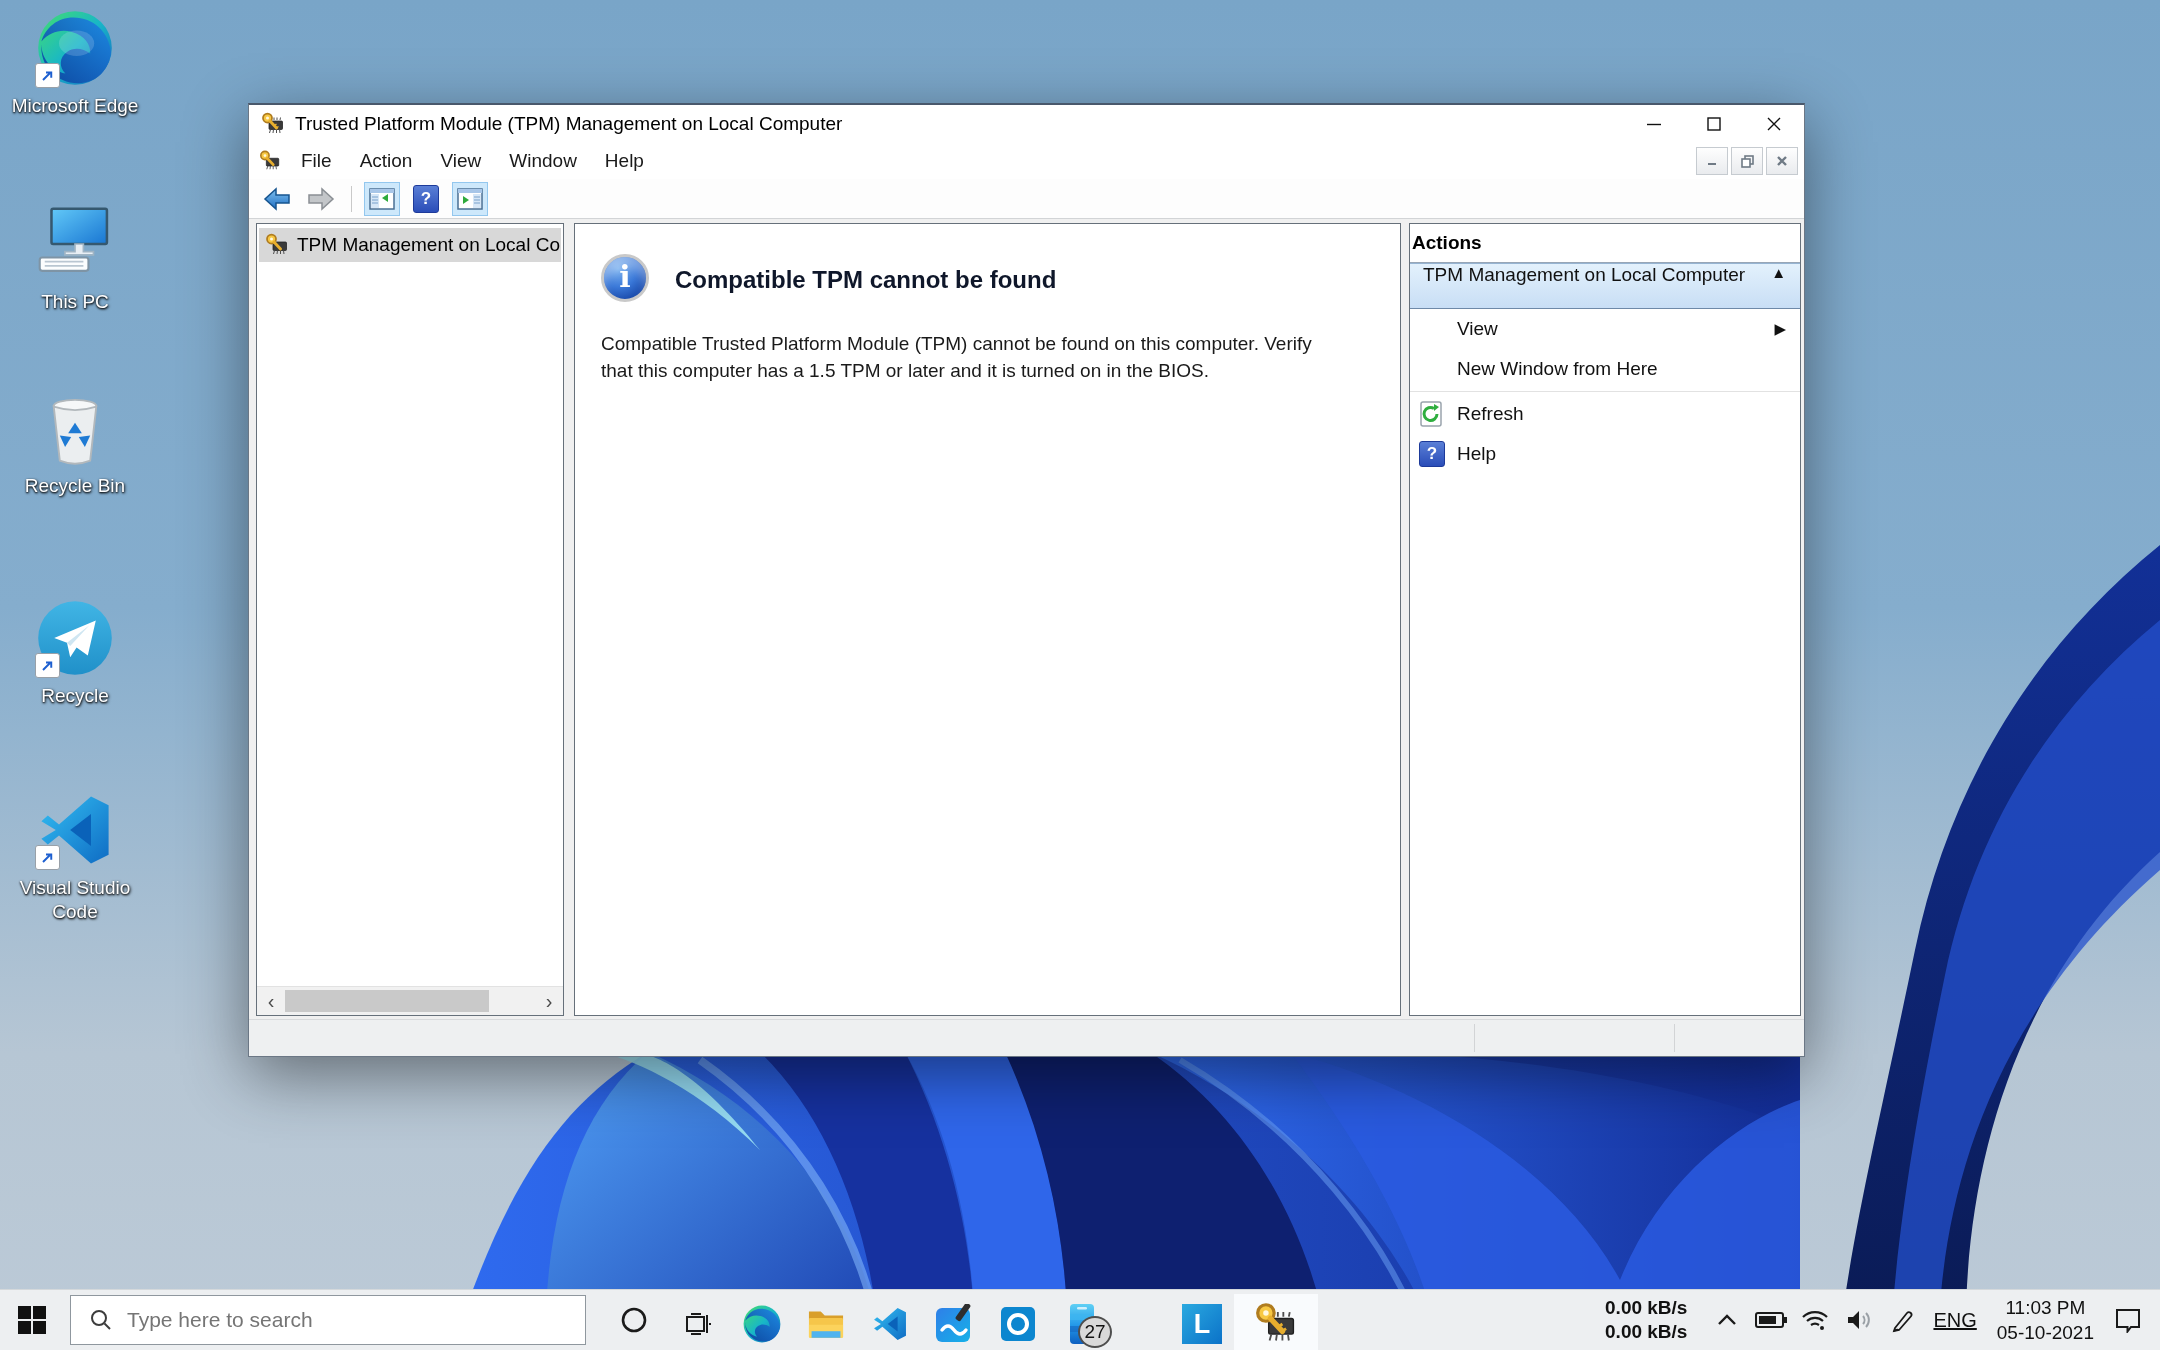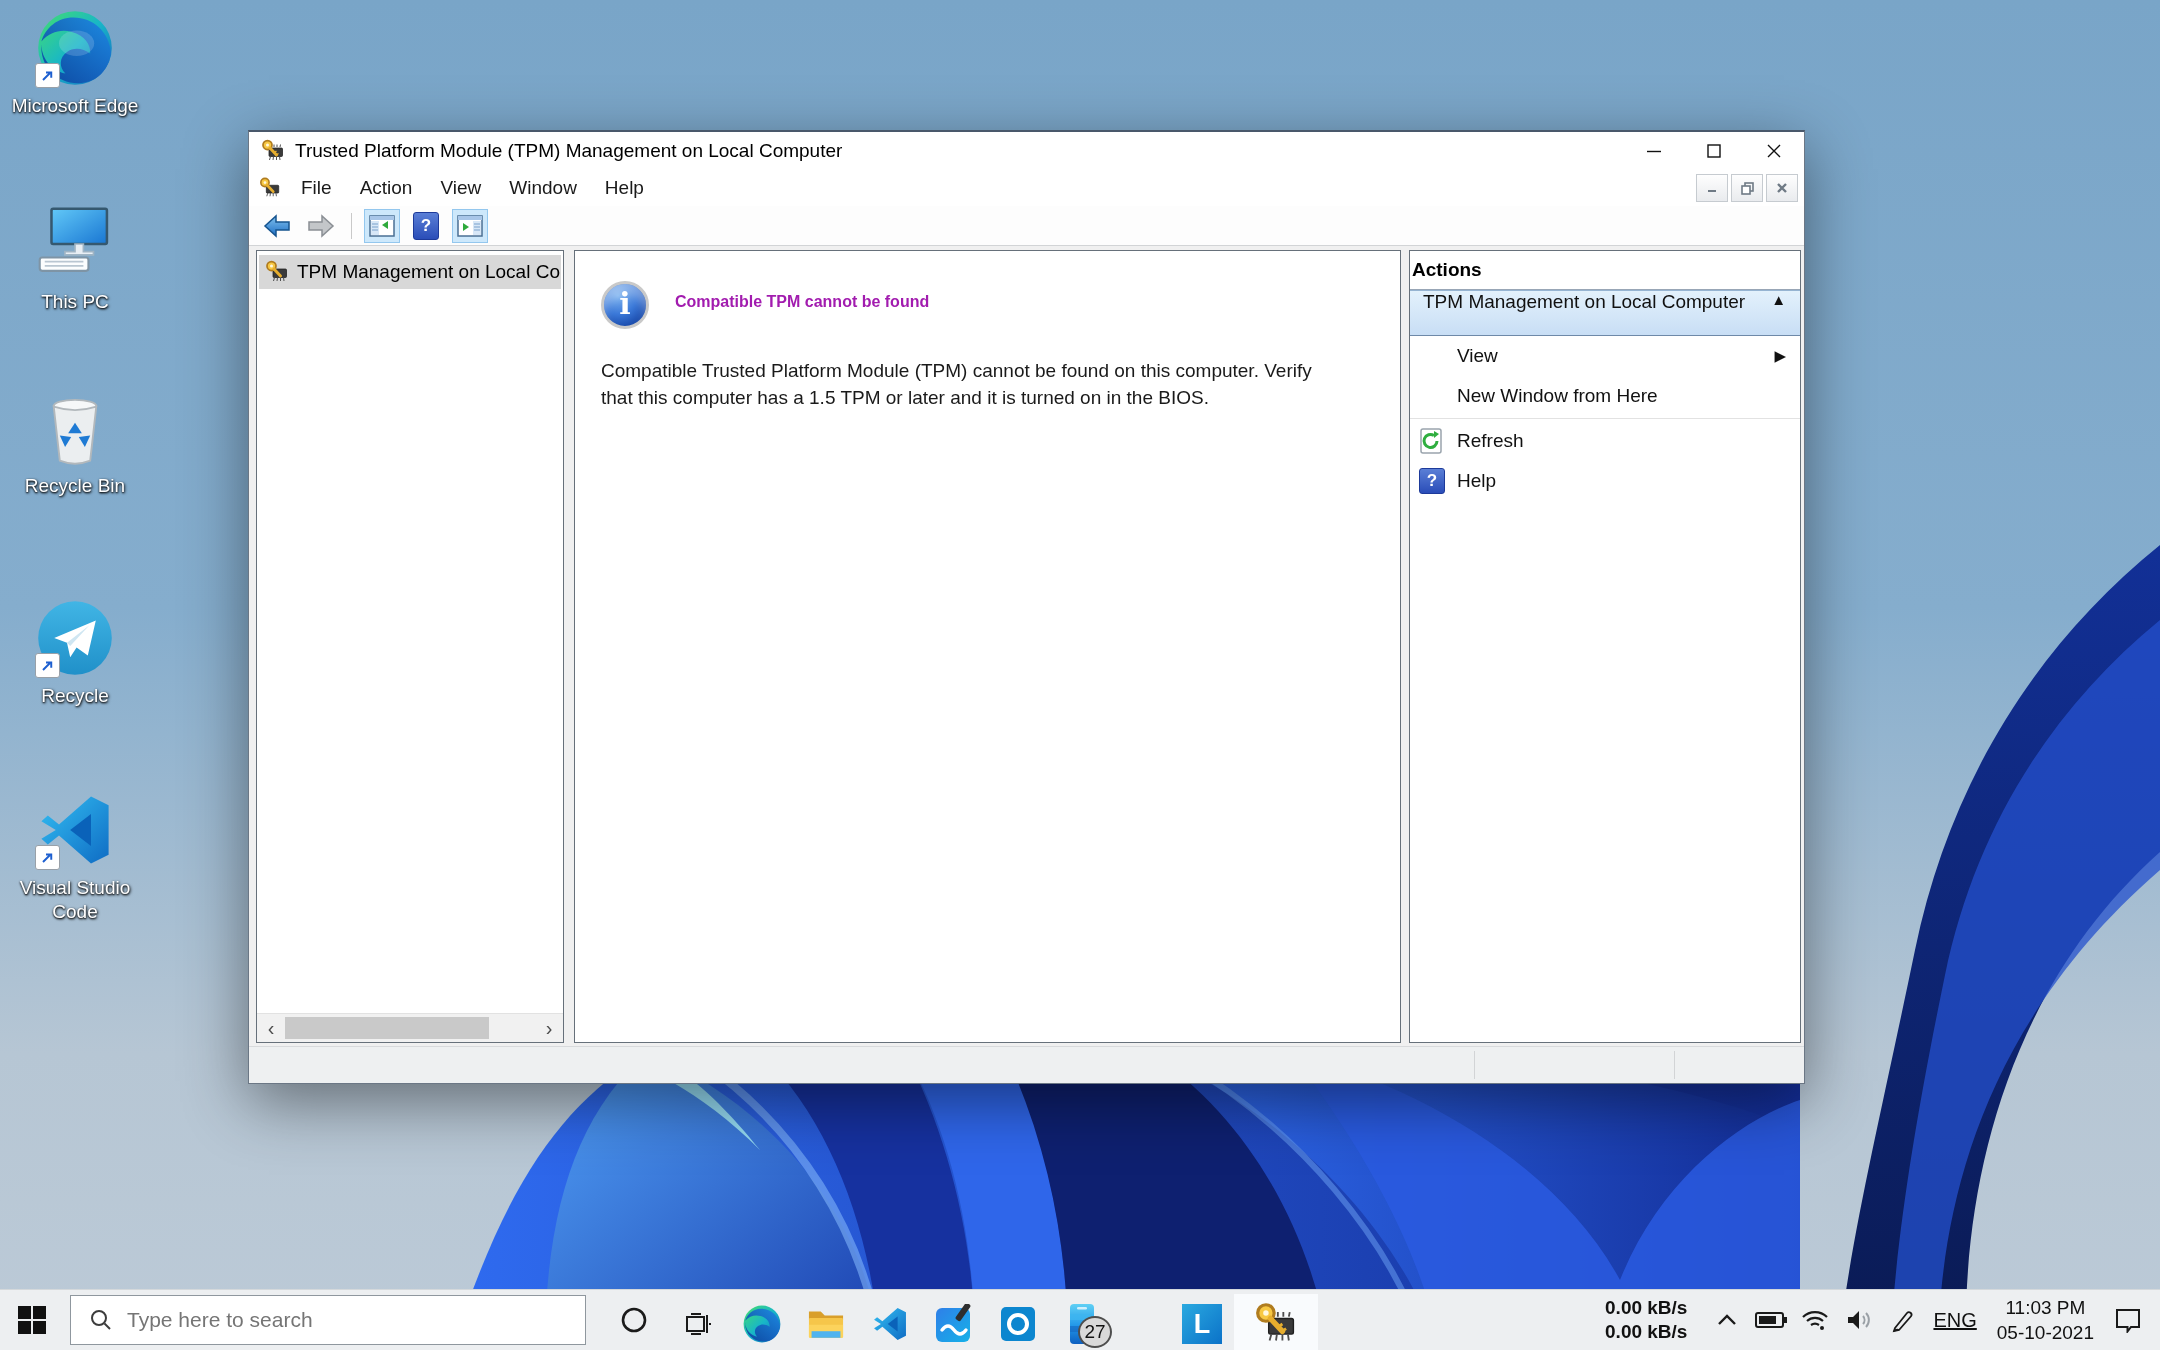--- a/index.html
+++ b/index.html
@@ -15,21 +15,21 @@
   .desk-icons{position:absolute;left:8px;top:6px;width:134px;}
   .desk-icon{width:134px;display:flex;flex-direction:column;align-items:center;margin-bottom:22px;position:relative;cursor:default;}
   .desk-icon .art{position:relative;width:84px;height:84px;display:flex;align-items:center;justify-content:center;}
   .desk-icon .lbl{margin-top:4px;font-size:19px;color:#fff;text-align:center;line-height:24px;
     text-shadow:0 1px 2px rgba(0,0,0,.95),1px 1px 3px rgba(0,0,0,.8);}
   .sc-badge{position:absolute;left:2px;bottom:2px;width:23px;height:23px;background:#fff;border:1px solid #98a0a8;border-radius:3px;display:flex;align-items:center;justify-content:center;}
   .gap1{height:62px}.gap2{height:50px}.gap3{height:76px}.gap4{height:58px}
 
   
   .window{position:absolute;left:248px;top:103px;width:1555px;height:951px;background:#f0f0f0;
-    border:1px solid #6b7785;border-top:2px solid #49586b;box-shadow:0 18px 60px rgba(0,0,0,.45);margin-top:27px;}
+    border:1px solid #6b7785;border-top:2px solid #49586b;box-shadow:0 18px 60px rgba(0,0,0,.45);}
   .titlebar{position:absolute;left:0;top:0;right:0;height:38px;background:#fff;display:flex;align-items:center;}
   .titlebar .app-ico{margin-left:12px;width:24px;height:24px;}
   .titlebar .t-text{margin-left:10px;font-size:19px;color:#000;}
   .cap-btns{margin-left:auto;display:flex;height:100%;}
   .cap-btn{width:60px;height:100%;display:flex;align-items:center;justify-content:center;}
 
   .menubar{position:absolute;left:0;top:38px;right:0;height:36px;background:#fff;border-bottom:1px solid #e3e3e3;display:flex;align-items:center;}
   .menubar .app-ico{margin-left:10px;width:22px;height:22px;}
   .menu-item{font-size:19px;color:#1a1a1a;padding:4px 14px;}
   .menu-item:first-of-type{margin-left:6px;}
@@ -51,21 +51,21 @@
   .hs-arrow{position:absolute;top:0;bottom:0;width:28px;display:flex;align-items:center;justify-content:center;color:#4a4a4a;font-size:20px;}
   .hs-arrow.left{left:0}.hs-arrow.right{right:0}
   .hs-thumb{position:absolute;left:28px;top:3px;bottom:3px;width:204px;background:#c9c9c9;}
 
   .center-pane{left:325px;width:827px;}
   .info-ico{position:absolute;left:26px;top:30px;width:48px;height:48px;border-radius:50%;
     background:radial-gradient(circle at 34% 28%, #7db3f0 0%, #3a78d8 45%, #1d4fb0 75%, #16408f 100%);
     border:3px solid #c9c9c9;box-shadow:inset 0 10px 10px rgba(255,255,255,.35);
     display:flex;align-items:center;justify-content:center;box-sizing:border-box;}
   .info-ico span{color:#fff;font-family:"DejaVu Serif","Liberation Serif",serif;font-weight:bold;font-size:30px;line-height:1;margin-top:-2px;}
-  .c-heading{position:absolute;left:100px;top:42px;font-size:16px;font-weight:bold;color:#a21caf;}
+  .c-heading{position:absolute;left:100px;top:42px;font-size:24px;font-weight:bold;color:#0f172a;}
   .c-body{position:absolute;left:26px;top:106px;width:745px;font-size:19px;color:#1a1a1a;line-height:27px;}
 
   .actions-pane{left:1160px;width:392px;}
   .ap-header{height:38px;display:flex;align-items:center;padding-left:2px;font-size:19px;font-weight:bold;color:#000;border-bottom:1px solid #98a6b6;}
   .ap-group{height:44px;display:flex;align-items:flex-start;background:linear-gradient(var(--selection_blue_light),var(--selection_blue));
     border-top:1px solid #96b4d2;border-bottom:1px solid #6e89a8;}
   .ap-group .g-lbl{margin-left:13px;font-size:19px;color:#111;}
   .ap-group .g-arrow{margin-left:auto;margin-right:14px;font-size:15px;color:#111;}
   .ap-row{height:40px;display:flex;align-items:center;position:relative;}
   .ap-row .r-lbl{margin-left:47px;font-size:19px;color:#111;}

